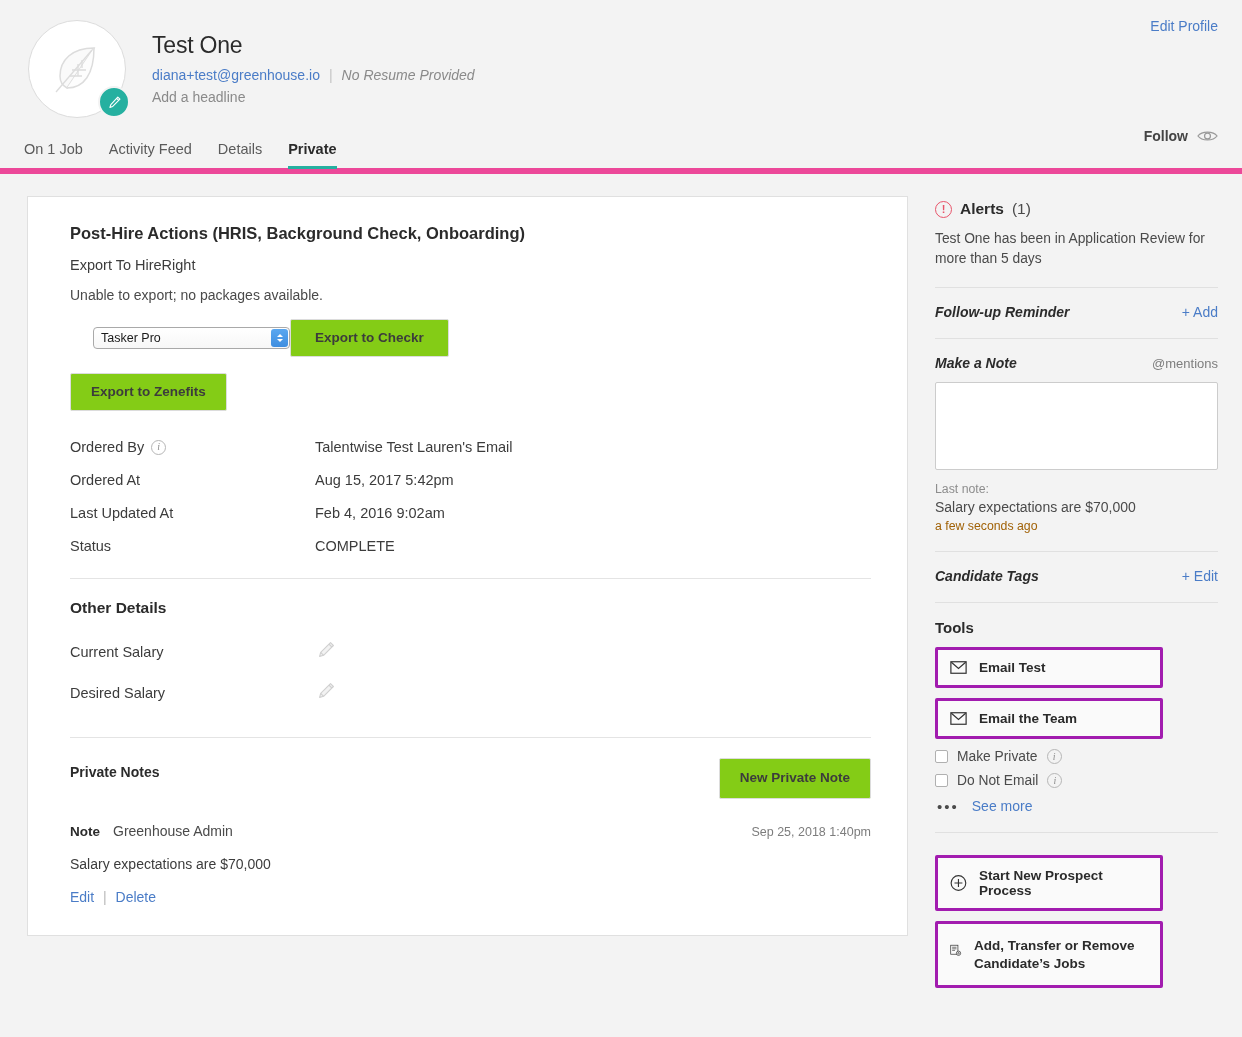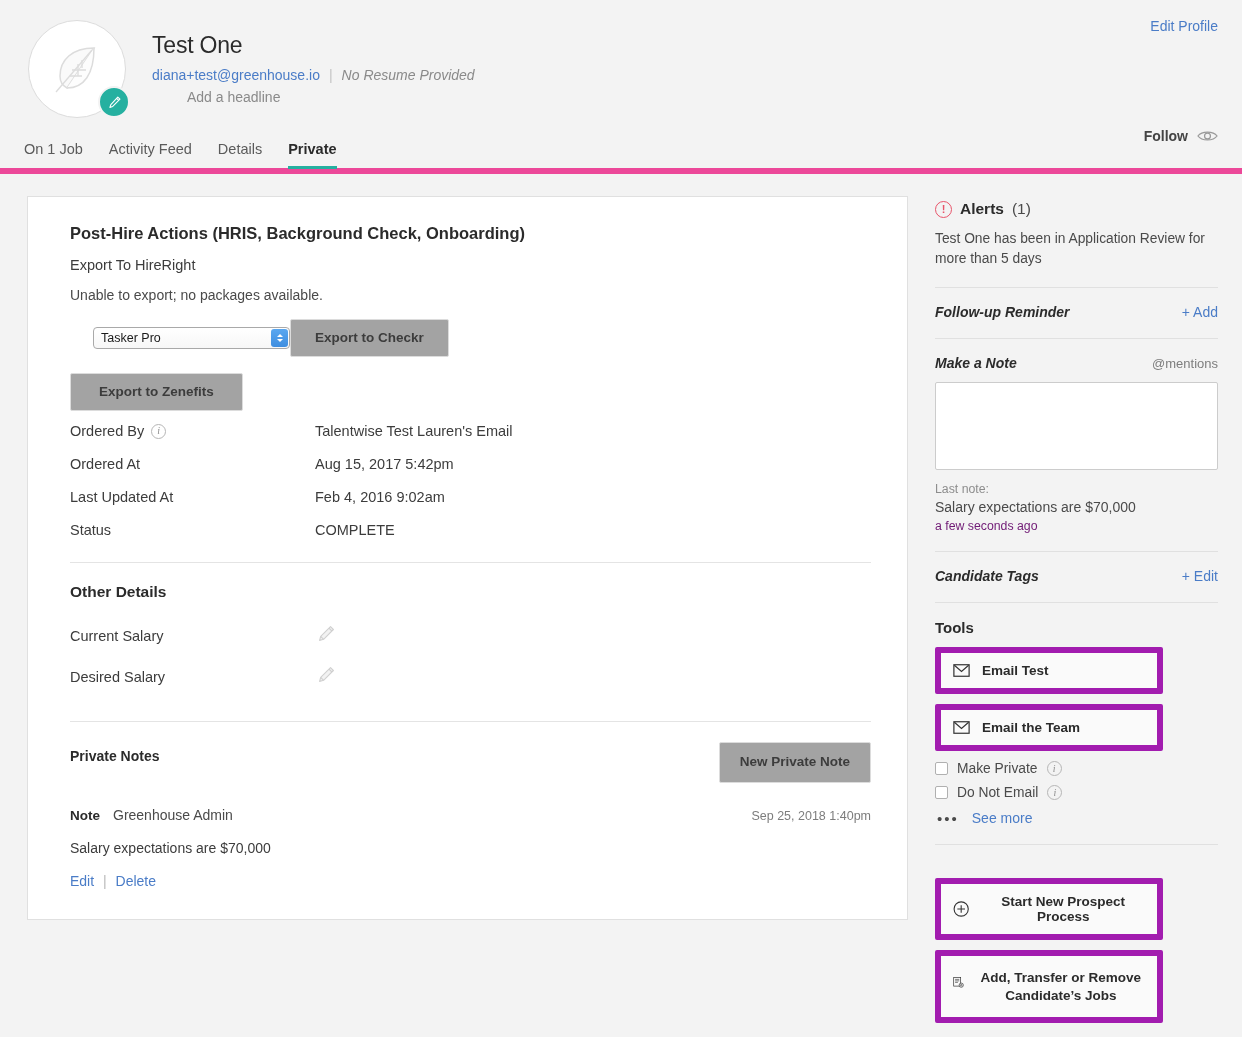--- a/index.html
+++ b/index.html
@@ -53,21 +53,21 @@
     font-size: 23px;
     font-weight: normal;
     color: #2b2b2b;
     margin: 0 0 8px 0;
     letter-spacing: -0.2px;
   }
   .cand-sub { font-size: 14px; margin-bottom: 6px; display: flex; align-items: center; }
   .cand-email { color: #4a7cc7; text-decoration: none; }
   .sub-sep { color: #c4c4c4; margin: 0 9px; }
   .no-resume { color: #8a8a8a; font-style: italic; }
-  .headline { font-size: 14px; color: #8a8a8a; margin-left: 35px; }
+  .headline { font-size: 14px; color: #8a8a8a; }
 
   .edit-profile {
     position: absolute;
     top: 18px; right: 24px;
     color: #4a7cc7;
     font-size: 14px;
     text-decoration: none;
   }
 
   
@@ -150,33 +150,33 @@
   .sel-stepper i {
     display: block;
     width: 0; height: 0;
     border-left: 3px solid transparent;
     border-right: 3px solid transparent;
   }
   .sel-stepper i.up { border-bottom: 3.5px solid #fff; }
   .sel-stepper i.down { border-top: 3.5px solid #fff; }
 
   .btn {
-    background: #a3a3a3;
+    background: #84cc16;
     border: 1px solid #dcdcdc;
     border-radius: 2px;
     font-family: "Liberation Sans", sans-serif;
     font-size: 13.5px;
     font-weight: bold;
     color: #3c3c3c;
     padding: 9px 18px;
     cursor: pointer;
     line-height: 1.2;
   }
   #export-checkr { padding: 10px 24px; }
-  #export-zenefits { margin-bottom: 12px; padding: 10px 28px; }
+  #export-zenefits { margin-bottom: 28px; padding: 10px 20px; }
 
   
   .detail-row {
     display: flex;
     font-size: 14.5px;
     margin-bottom: 17px;
     align-items: center;
   }
   .detail-label { width: 245px; color: #3c3c3c; display: flex; align-items: center; gap: 7px; }
   .detail-value { color: #3c3c3c; }
@@ -252,55 +252,55 @@
     border-radius: 2px;
     margin-top: 11px;
     resize: none;
     font-family: "Liberation Sans", sans-serif;
     font-size: 13px;
     padding: 6px;
     color: #333;
   }
   .lastnote-label { font-size: 12.3px; color: #8d8d8d; margin-top: 9px; }
   .lastnote-text { font-size: 14px; color: #4a4a4a; margin-top: 3px; }
-  .lastnote-time { font-size: 12.3px; color: #701a75; margin-top: 4px; }
+  .lastnote-time { font-size: 12.3px; color: #a16207; margin-top: 4px; }
 
   .tools-title { font-size: 15px; font-weight: bold; color: #2b2b2b; margin: 16px 0 11px 0; }
   .tool-btn {
     width: 228px;
     background: #fafafa;
-    border: 6px solid #a21caf;
+    border: 3px solid #a21caf;
     border-radius: 2px;
     padding: 10px 12px;
     display: flex; align-items: center; gap: 12px;
     font-size: 13.5px; font-weight: bold; color: #2b2b2b;
     cursor: pointer;
     margin-bottom: 10px;
-    text-align: center;
+    text-align: left;
     font-family: "Liberation Sans", sans-serif;
   }
   .tool-btn.tall { padding: 12px 12px; align-items: flex-start; }
   .tool-btn.tall .tb-label { line-height: 1.35; padding-top: 1px; }
 
   .check-row {
     display: flex; align-items: center; gap: 9px;
     font-size: 13.8px; color: #4a4a4a;
     margin: 4px 0 9px 0;
   }
   .check-box {
     width: 13px; height: 13px;
     border: 1px solid #b0b0b0;
     border-radius: 2px;
     background: #fff;
     cursor: pointer;
   }
   .see-more-row { display: flex; align-items: center; gap: 13px; margin: 10px 0 0 2px; }
   .dots { letter-spacing: 2px; color: #4a4a4a; font-size: 15px; line-height: 1; }
 
-  .sb-bottom { margin-top: 33px; }
+  .sb-bottom { margin-top: 22px; }
 </style>
 </head>
 <body>
 
 <div class="header">
   <a class="edit-profile">Edit Profile</a>
   <div class="header-row">
     <div class="avatar-wrap">
       <div class="avatar">
         <svg width="70" height="70" viewBox="0 0 70 70">

